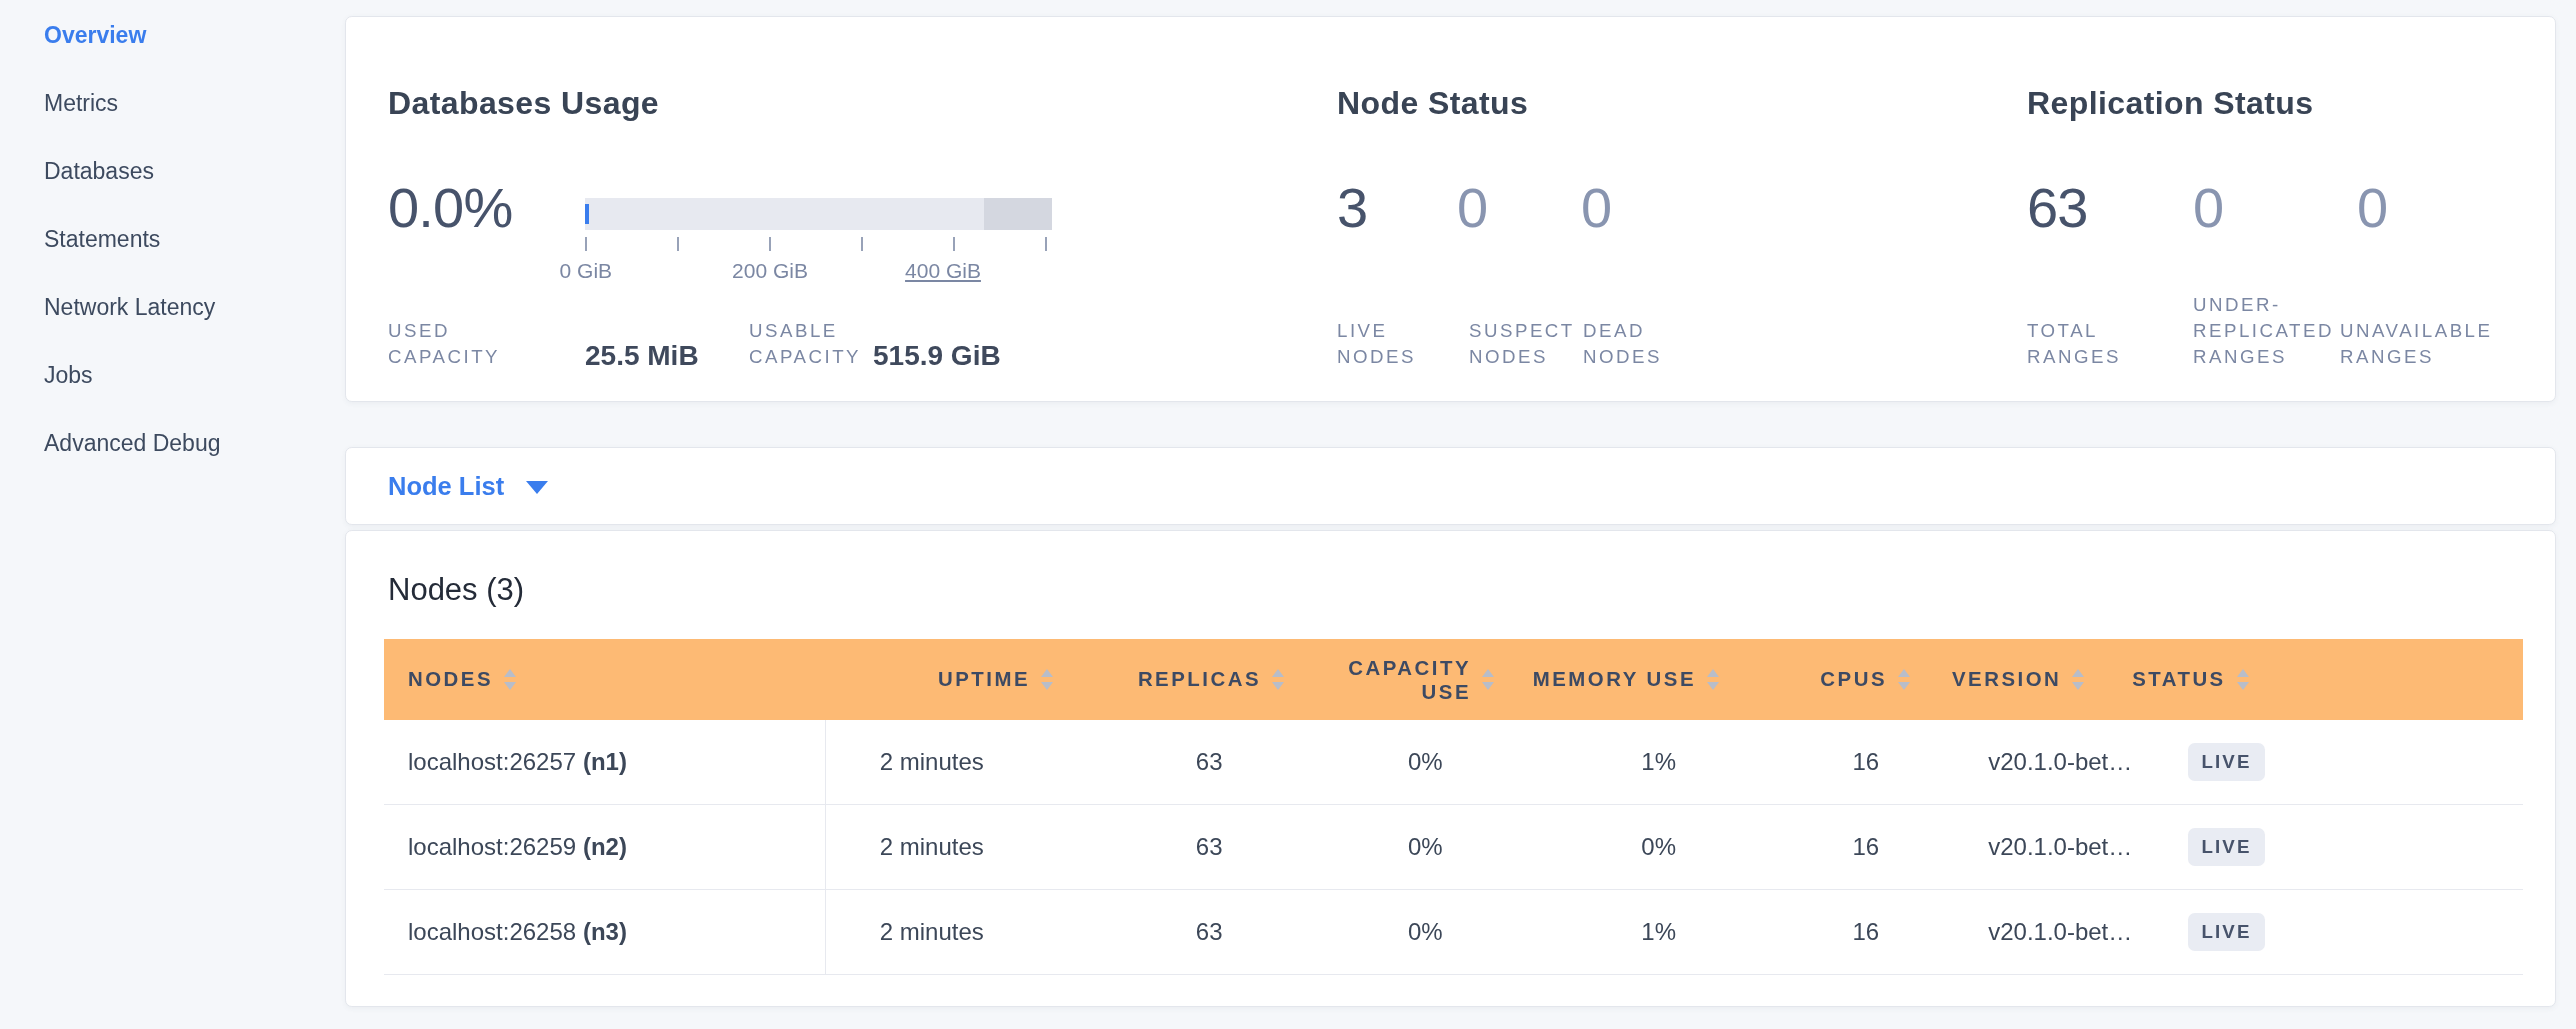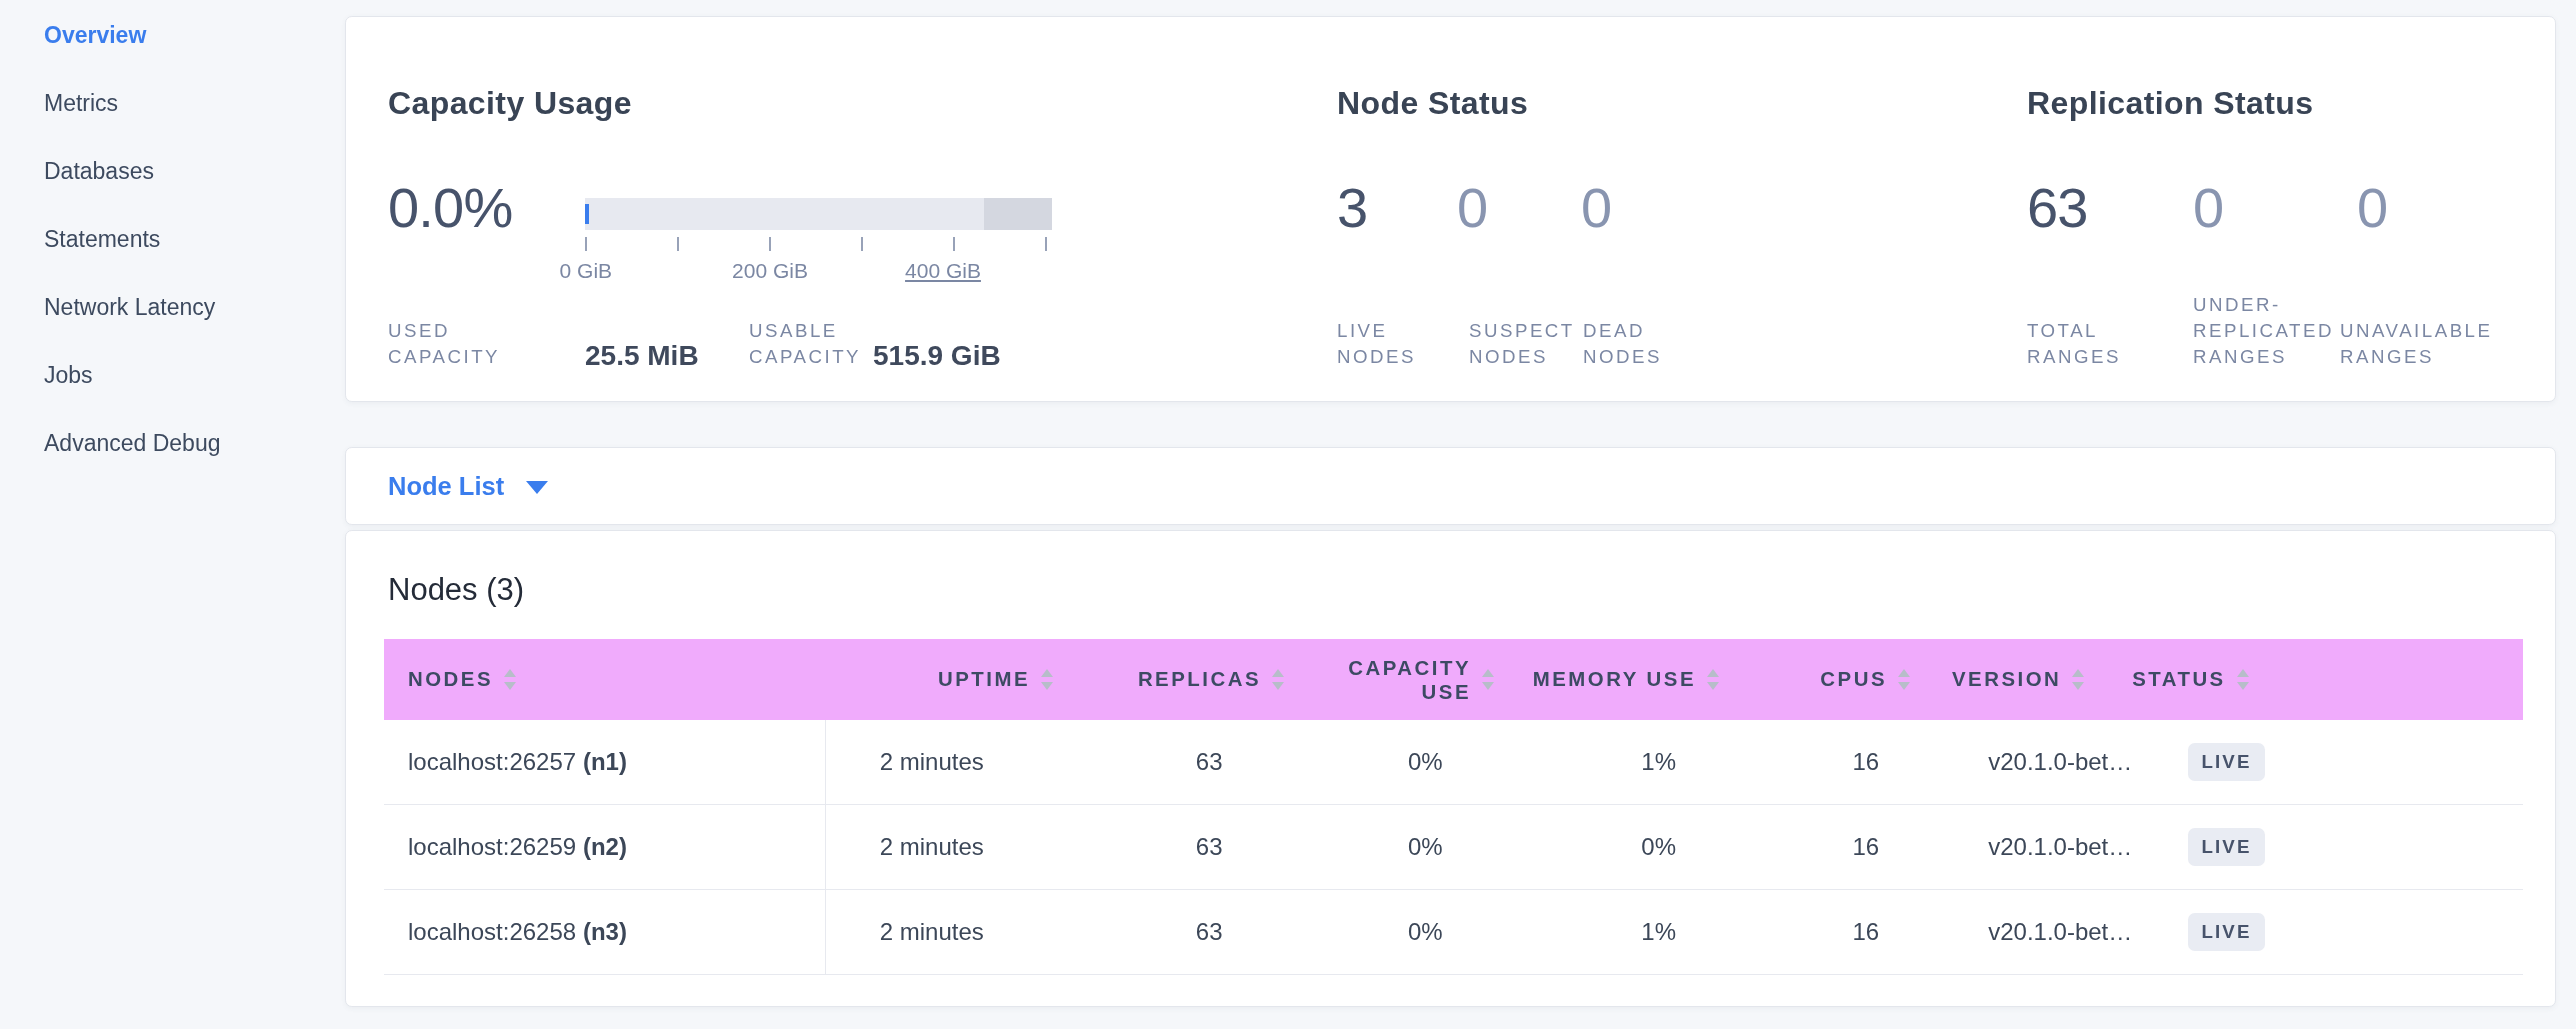--- a/index.html
+++ b/index.html
@@ -62,21 +62,21 @@
   .selector-link { font-size:25.5px; font-weight:bold; color:#3a7ded; cursor:pointer; }
   .caret-down {
     width:0; height:0; margin-left:22px; margin-top:3.4px;
     border-left:11px solid transparent; border-right:11px solid transparent;
     border-top:13.6px solid #3a7ded;
   }
 
   
   .nodes-heading { position:absolute; left:42px; top:41px; font-size:31px; font-weight:500; color:#242b38; }
   .table { position:absolute; left:38px; top:108px; width:2139px; }
-  .thead { display:flex; height:81px; background:#f0abfc; }
+  .thead { display:flex; height:81px; background:#fdba74; }
   .th {
     display:flex; align-items:center; height:100%;
     font-size:20.4px; font-weight:bold; letter-spacing:2.5px; color:#3d4a63;
     text-transform:uppercase;
   }
   .th .label2 { width:127px; text-align:right; line-height:24px; }
   .sort { display:flex; flex-direction:column; gap:4.2px; margin-left:11px; }
   .tri-up { width:0; height:0; border-left:6.8px solid transparent; border-right:6.8px solid transparent; border-bottom:8.5px solid #b7bdc9; }
   .tri-down { width:0; height:0; border-left:6.8px solid transparent; border-right:6.8px solid transparent; border-top:8.5px solid #b7bdc9; }
 
@@ -114,21 +114,21 @@
   <div class="nav-item">Databases</div>
   <div class="nav-item">Statements</div>
   <div class="nav-item">Network Latency</div>
   <div class="nav-item">Jobs</div>
   <div class="nav-item">Advanced Debug</div>
 </nav>
 
 <section class="card summary-card">
 
   <div class="panel panel-capacity">
-    <div class="panel-title">Capacity Usage</div>
+    <div class="panel-title">Databases Usage</div>
     <div class="bignum" style="left:0;">0.0%</div>
 
     <div class="bar-wrap">
       <div class="bar-light"></div>
       <div class="bar-dark"></div>
       <div class="bar-used"></div>
     </div>
     <div class="scale">
       <div class="tick" style="left:0;"></div>
       <div class="tick" style="left:92px;"></div>

